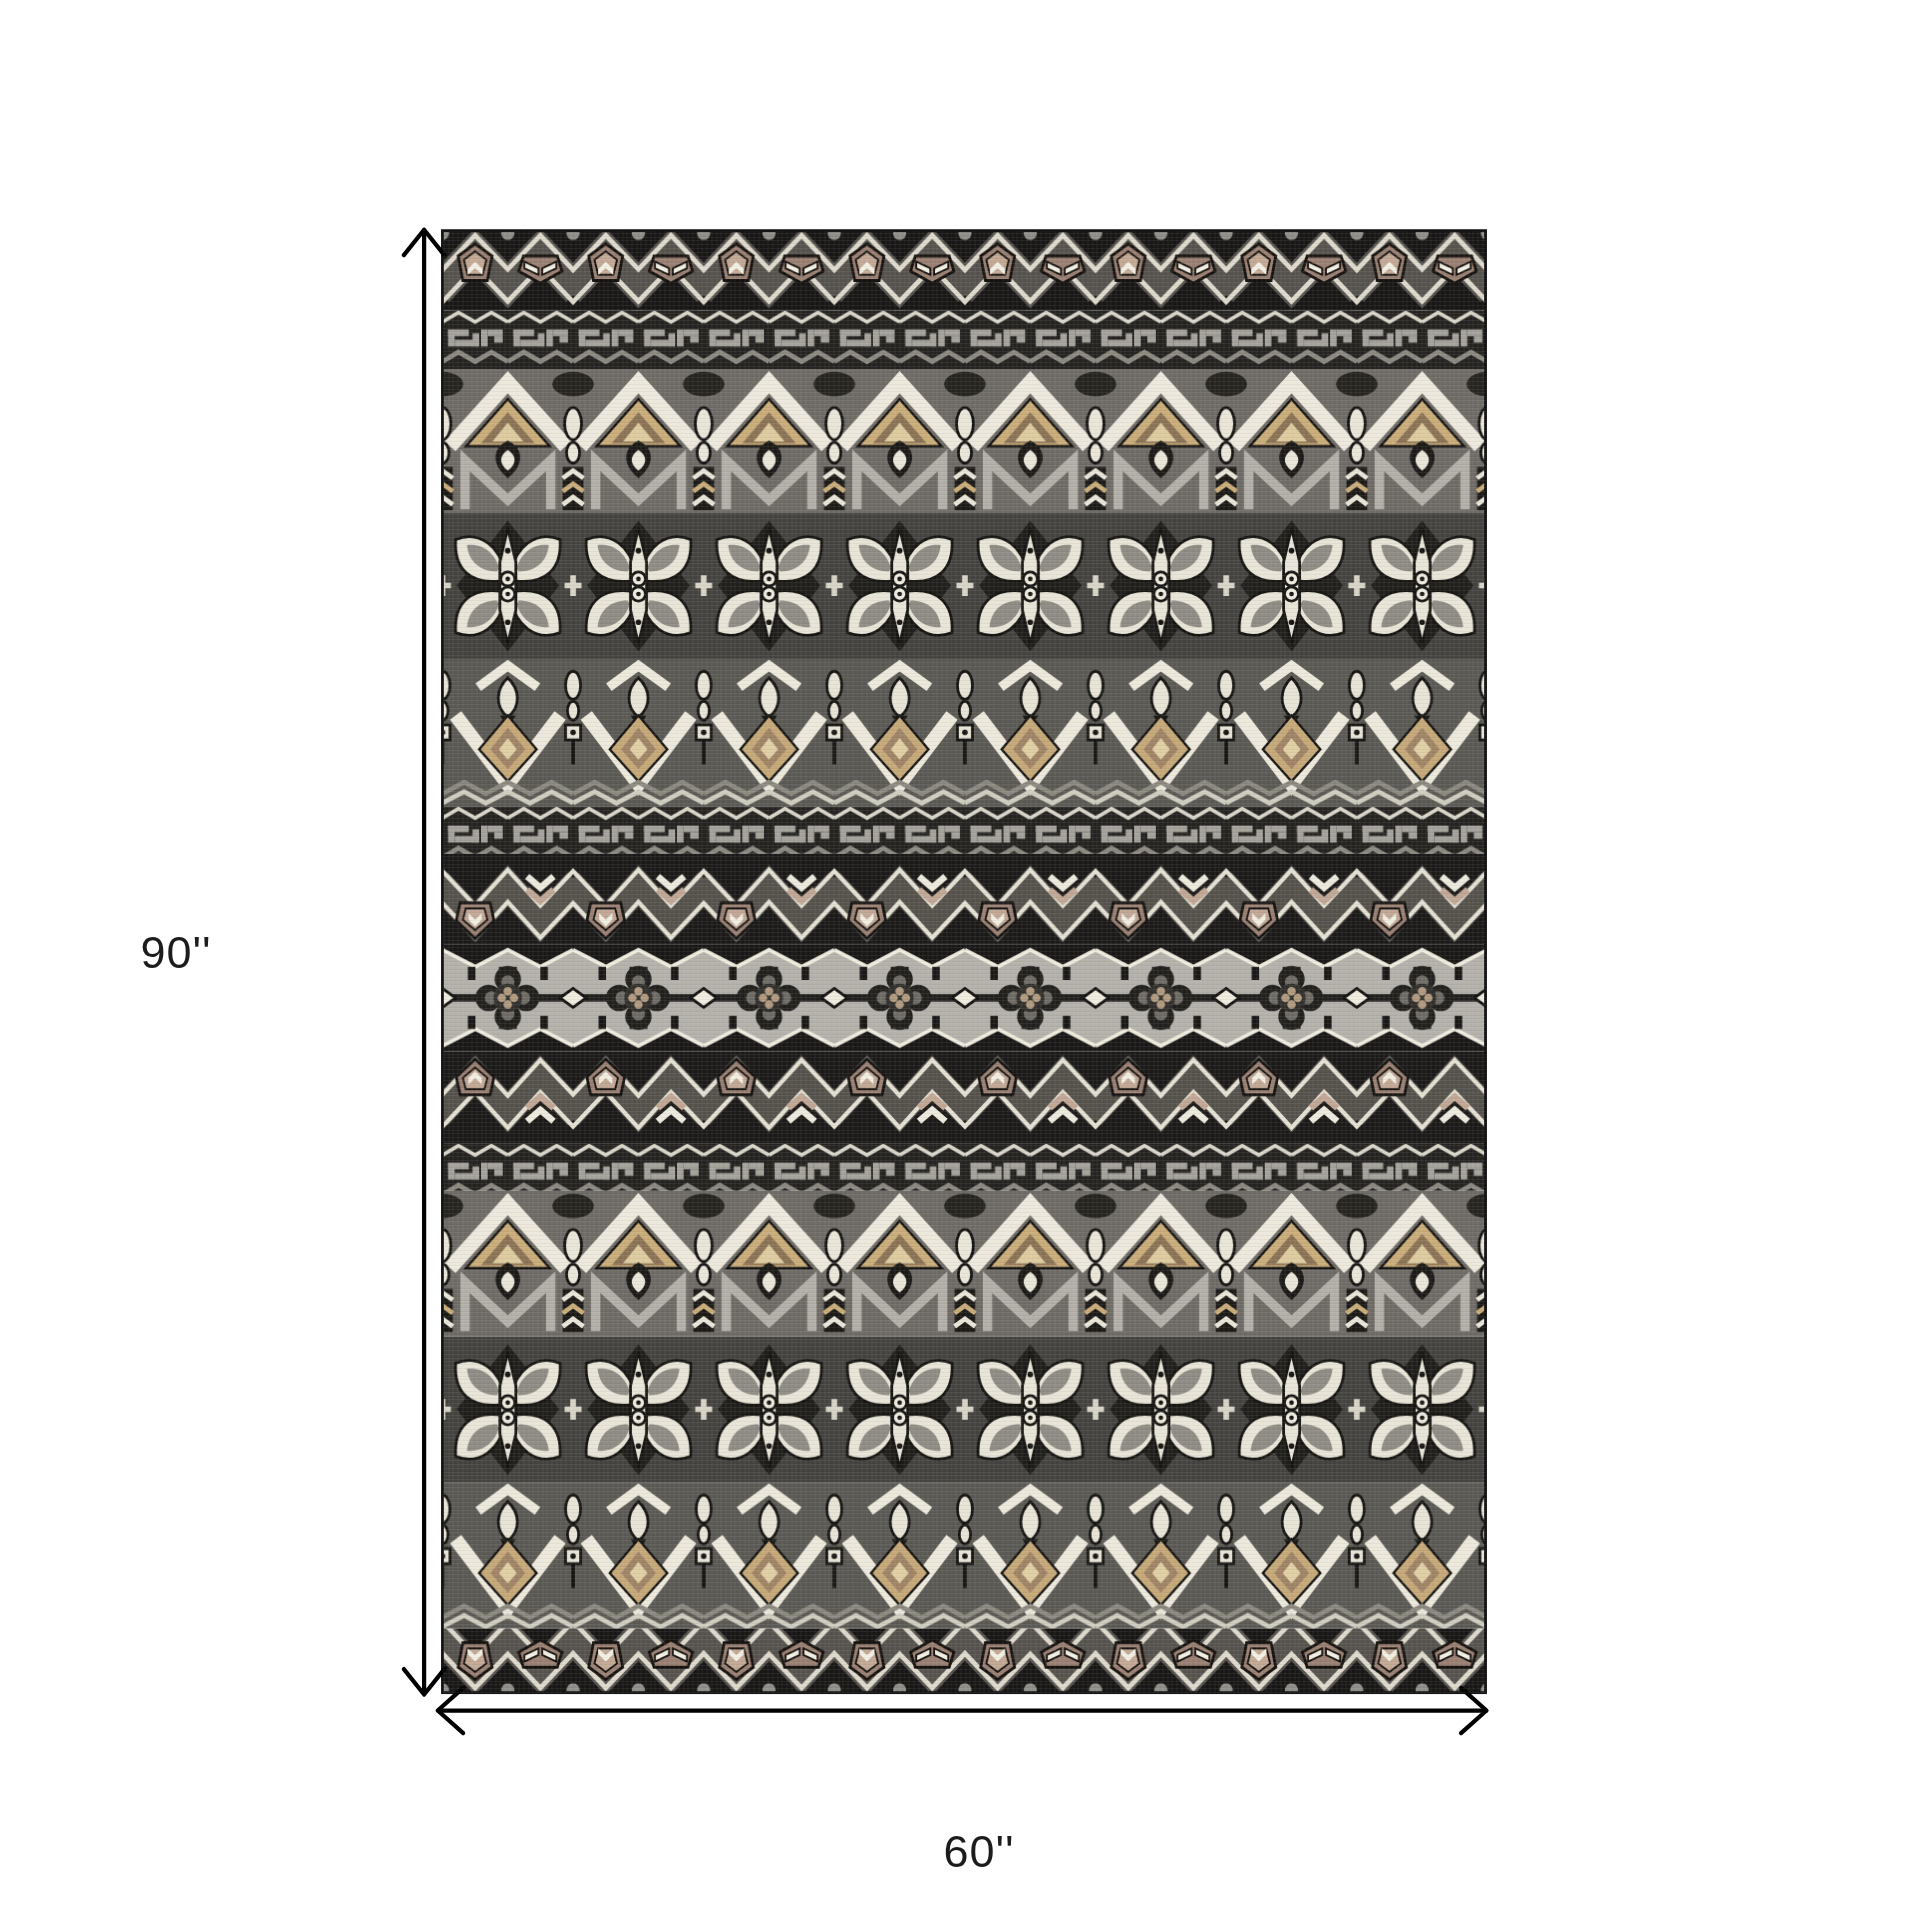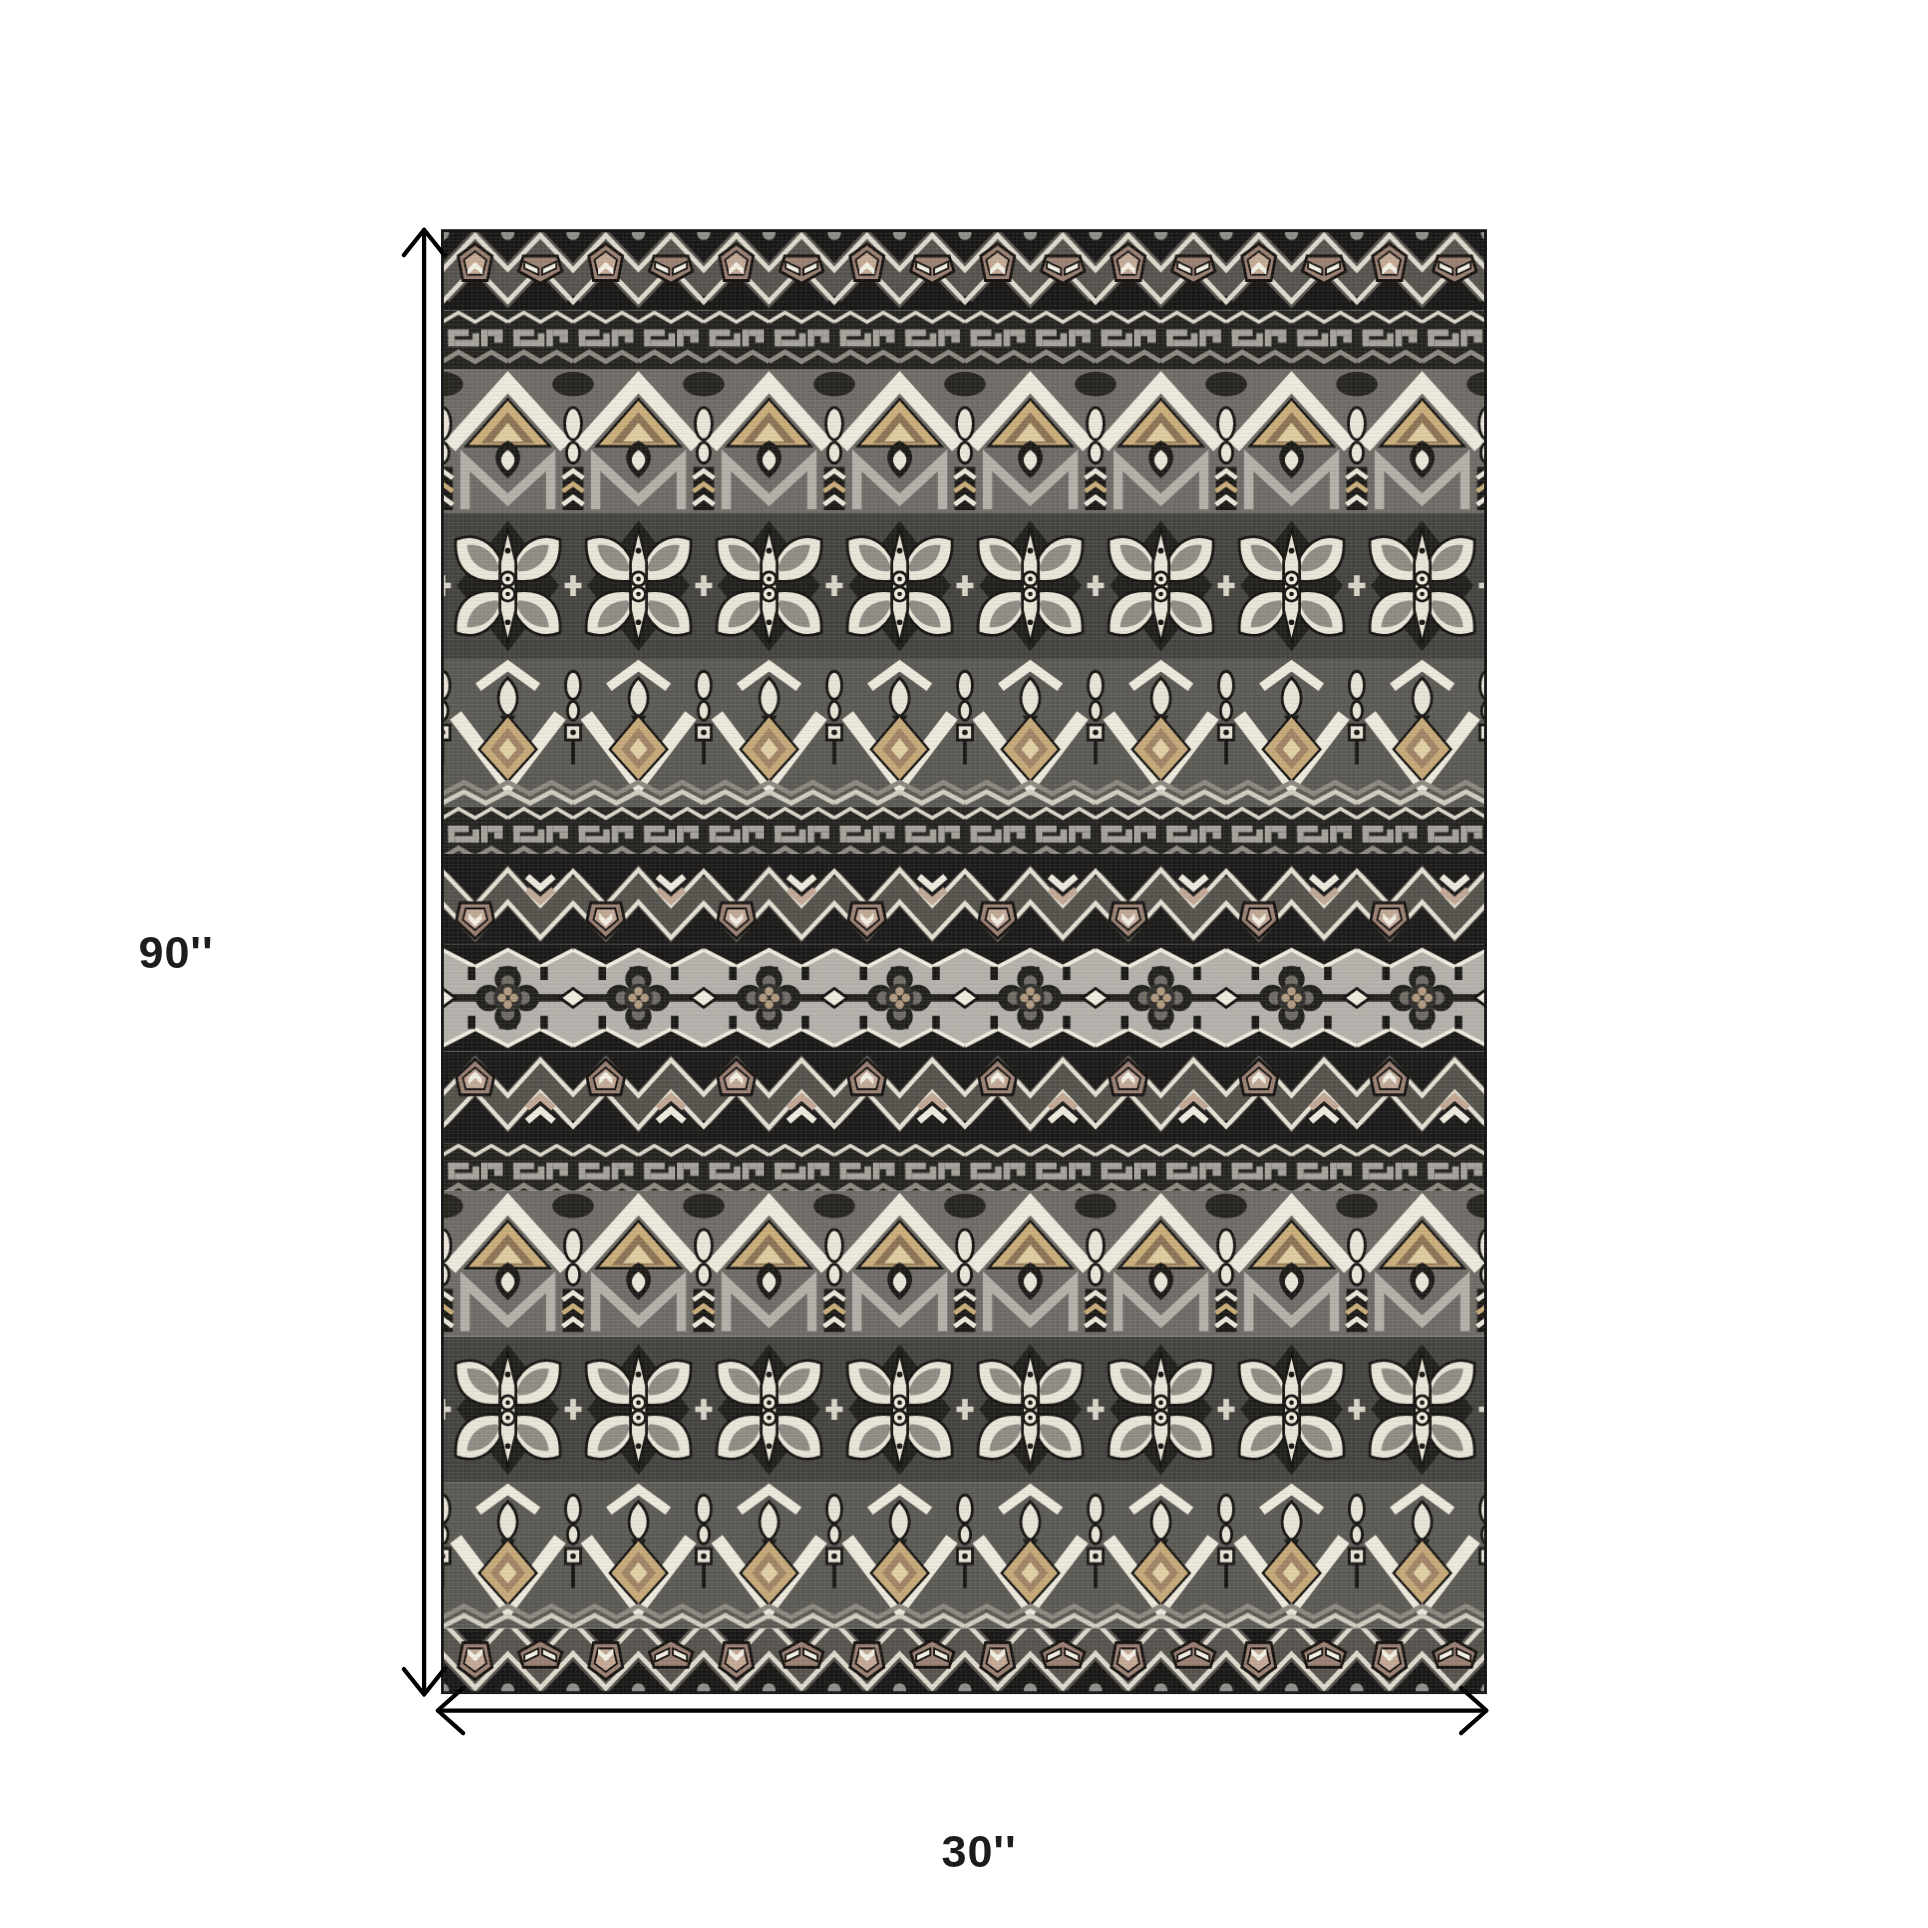--- a/index.html
+++ b/index.html
@@ -5,21 +5,20 @@
   html,body{margin:0;padding:0}
   body{
     width:1928px;height:1928px;position:relative;overflow:hidden;
     background:#ffffff;
     font-family:"Liberation Sans", sans-serif;
   }
   .dim-label{
     position:absolute;width:132px;text-align:center;
     font-size:45px;color:#1c1c1c;letter-spacing:0.9px;line-height:1.1;
     user-select:none;
-    font-weight:bold;
   }
   #height-label{left:110px;top:928px;}
   #width-label{left:913px;top:1827px;}
   #diagram-svg{position:absolute;left:0;top:0;}
   #weave-overlay{
     position:absolute;left:443px;top:231px;width:1043px;height:1462px;
     background:
       repeating-linear-gradient(0deg, rgba(255,255,255,0.06) 0 0.9px, rgba(0,0,0,0.04) 0.9px 1.9px, transparent 1.9px 3.8px),
       repeating-linear-gradient(90deg, rgba(255,255,255,0.03) 0 1.9px, transparent 1.9px 4.7px);
     pointer-events:none;
@@ -255,15 +254,15 @@
         <line x1="467" y1="1817" x2="1577" y2="1817"></line>
         <path d="M465,1817 L492,1793 M465,1817 L492,1841"></path>
         <path d="M1579,1817 L1552,1793 M1579,1817 L1552,1841"></path>
       </g>
     </g>
   </svg>
 
   <div id="weave-overlay"></div>
 
   <div id="height-label" class="dim-label">90''</div>
-  <div id="width-label" class="dim-label">30''</div>
+  <div id="width-label" class="dim-label">60''</div>
 </div>
 
 
 </body></html>

